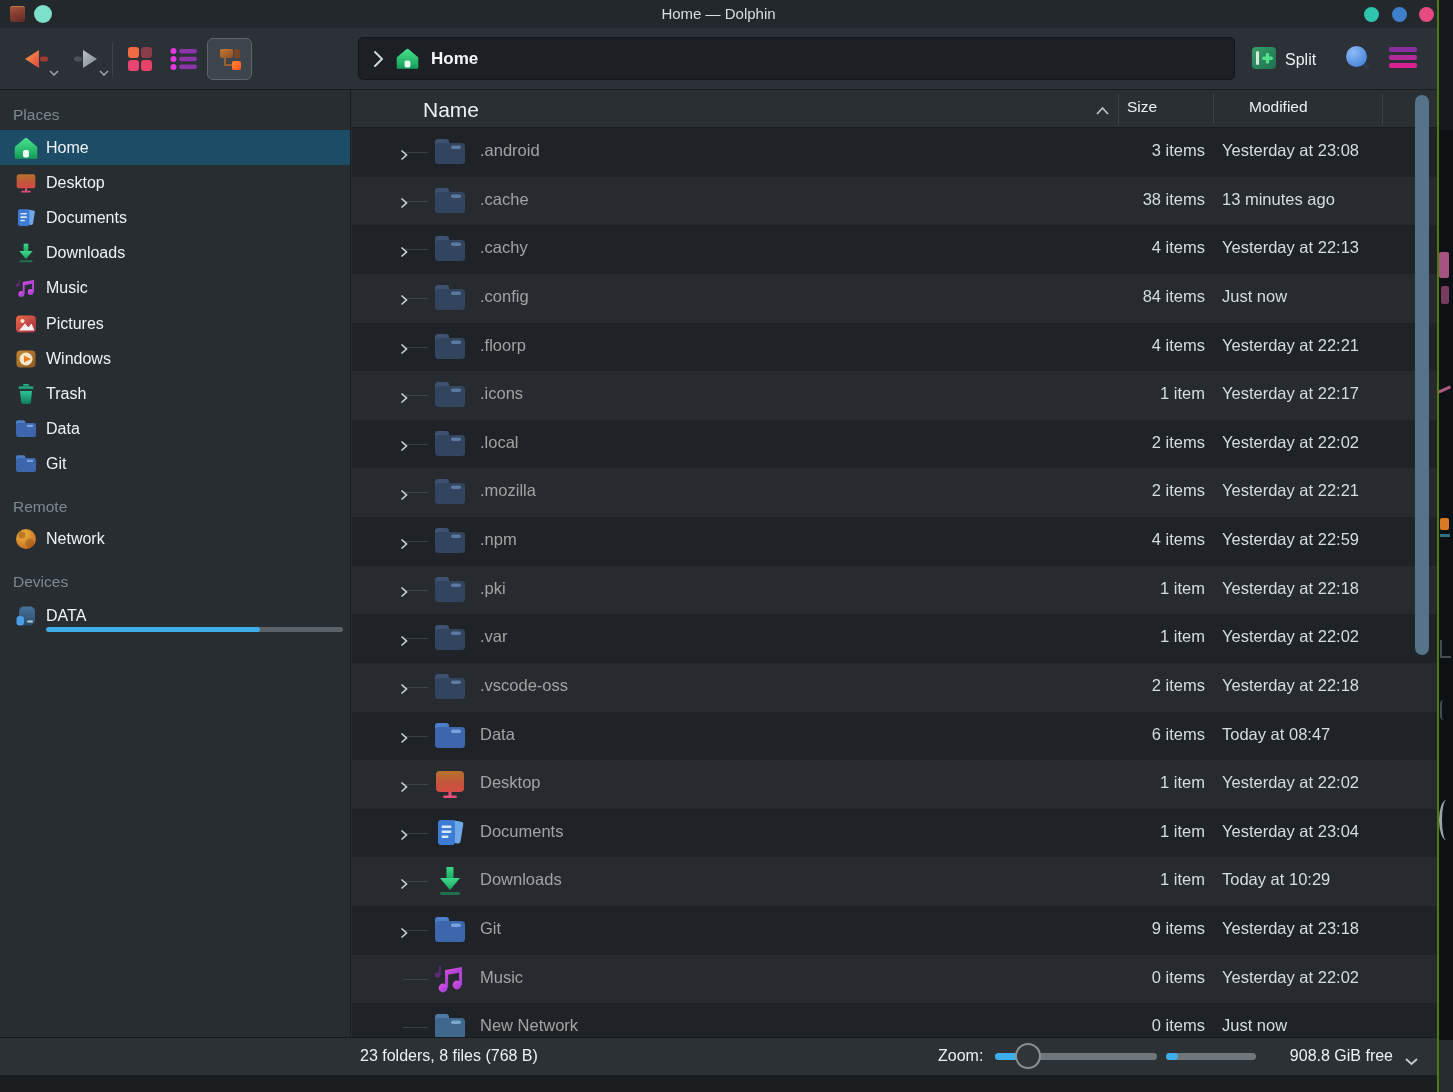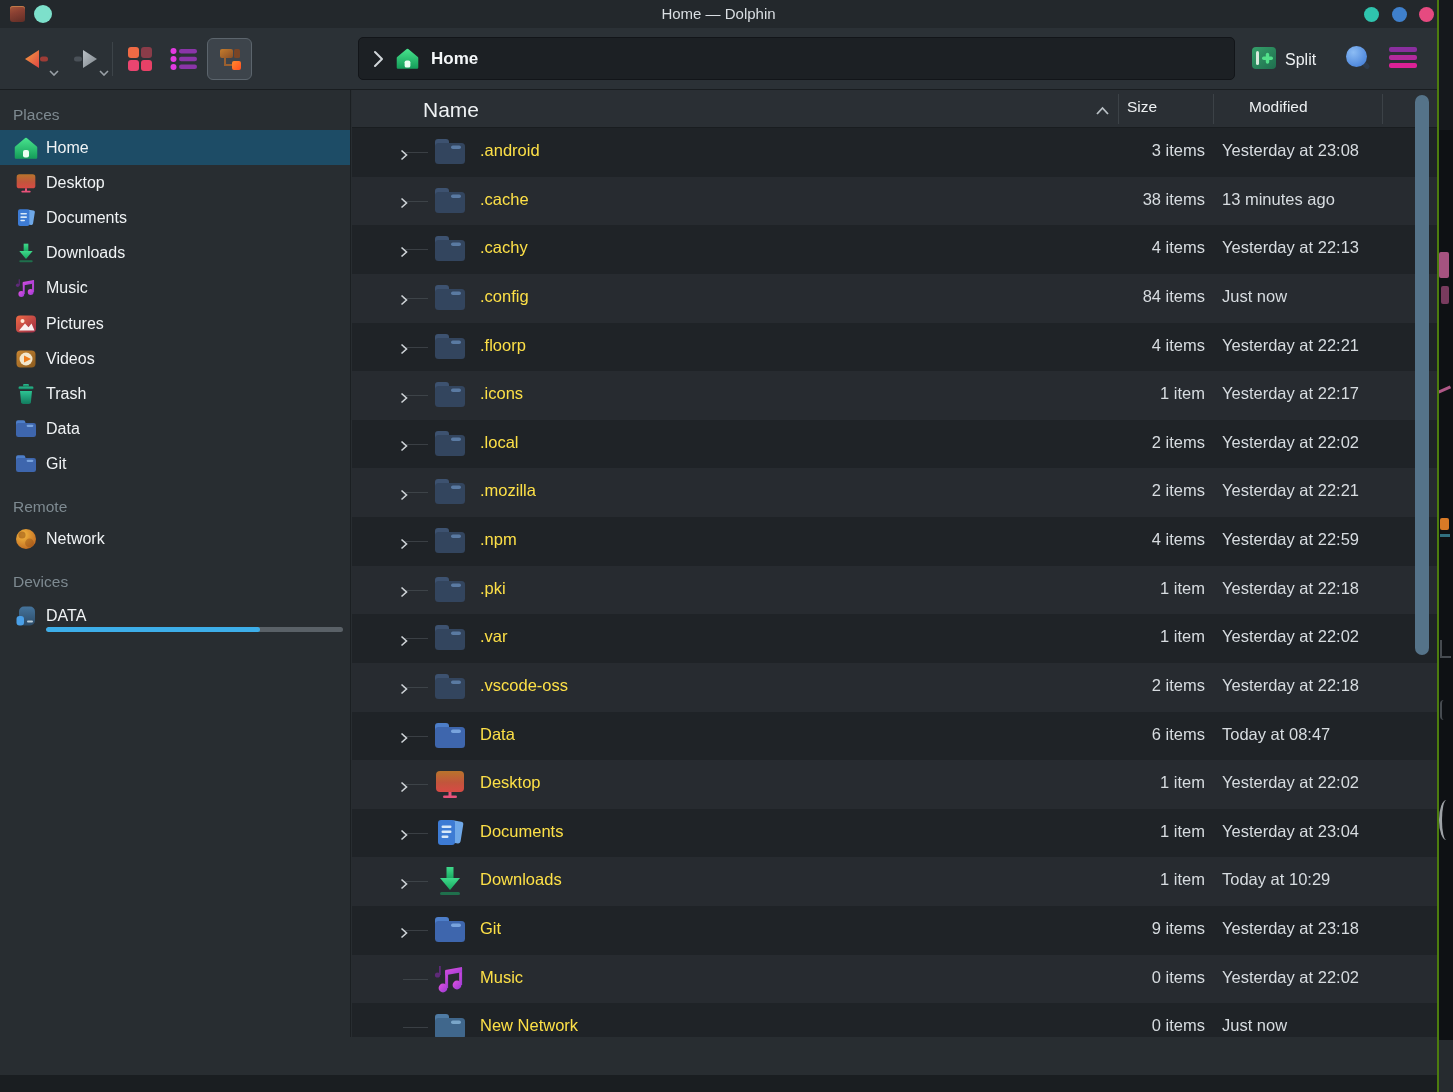--- a/index.html
+++ b/index.html
@@ -57,21 +57,21 @@
   .vhead .sortchev{position:absolute;left:743px;top:12px;}
   .vhead .hdiv{position:absolute;top:4px;width:1px;height:30px;background:#3c4247;}
   .rows{position:absolute;left:0;top:38px;width:1085px;height:909px;overflow:hidden;}
   .tree-rail{position:absolute;left:51px;top:0;width:1px;height:924px;background:#50575d;opacity:.55;}
   .frow{position:relative;width:1085px;height:48.63px;}
   .frow.dark{background:#1f2327;}
   .frow.light{background:#272b30;}
   .frow .stub{position:absolute;left:51px;top:24px;width:25px;height:1px;background:#50575d;opacity:.55;}
   .frow .exp{position:absolute;left:46px;top:18.5px;}
   .frow .ficon{position:absolute;left:80px;top:6px;width:36px;height:36px;display:flex;}
-  .frow .fname{position:absolute;left:128px;top:13px;color:#fde047;font-size:16.5px;white-space:nowrap;}
+  .frow .fname{position:absolute;left:128px;top:13px;color:#a3a3a3;font-size:16.5px;white-space:nowrap;}
   .frow .fsize{position:absolute;right:232px;top:13px;color:#d7dce0;font-size:16.5px;}
   .frow .fmod{position:absolute;left:870px;top:13px;color:#d7dce0;font-size:16.5px;white-space:nowrap;}
   .sthumb{position:absolute;left:1063px;top:5px;width:14px;height:560px;border-radius:7px;background:#557389;}
   
   .statusbar{position:absolute;left:0;top:1037px;width:1437px;height:38px;background:#2c3136;border-top:1px solid #161a1d;box-sizing:border-box;}
   .sb-sum{position:absolute;left:360px;top:9px;color:#eef1f3;font-size:16px;}
   .sb-zoomlab{position:absolute;left:938px;top:9px;color:#eef1f3;font-size:16px;}
   .sb-track{position:absolute;left:995px;top:15px;width:162px;height:7px;border-radius:3.5px;background:#70777c;}
   .sb-track i{position:absolute;left:0;top:0;height:7px;border-radius:3.5px;background:#3daee9;}
   .sb-knob{position:absolute;left:1015px;top:5px;width:26px;height:26px;border-radius:50%;background:#30353a;border:2px solid #8a9196;box-sizing:border-box;}
@@ -354,21 +354,21 @@
                   <linearGradient id="gVid" x1="0" y1="0" x2="1" y2="1">
       <stop offset="0" stop-color="#c98632"></stop>
                     <stop offset="1" stop-color="#8a5a1e"></stop>
                   </linearGradient>
                 </defs>
     <rect x="2.5" y="3.5" width="19" height="17" rx="4" fill="url(#gVid)"></rect>
     <circle cx="12" cy="12" r="6.5" fill="#f2e6cc"></circle>
     <polygon points="10,8.5 17,12 10,15.5" fill="#ef7d1d"></polygon>
               </svg>
             </span>
-            <span class="side-label">Videos</span>
+            <span class="side-label">Windows</span>
           </div>
           <div class="side-item">
             <span class="icon">
               <svg width="24" height="24" viewBox="0 0 24 24">
     <defs>
                   <linearGradient id="gTr" x1="0" y1="0" x2="0" y2="1">
       <stop offset="0" stop-color="#2cc493"></stop>
                     <stop offset="1" stop-color="#127a5e"></stop>
                   </linearGradient>
                 </defs>
@@ -791,15 +791,32 @@
               </span>
               <span class="fname">New Network</span>
               <span class="fsize">0 items</span>
               <span class="fmod">Just now</span>
             </div>
           </div>
         <div class="sthumb"></div>
       </div>
     </div>
 
+    <div class="statusbar">
+      <span class="sb-sum">23 folders, 8 files (768 B)</span>
+      <span class="sb-zoomlab">Zoom:</span>
+      <span class="sb-track">
+          <i style="width:33px;"></i>
+        </span>
+      <span class="sb-knob"></span>
+      <span class="sb-free-bar">
+          <i style="width:12px;"></i>
+        </span>
+      <span class="sb-free">908.8 GiB free</span>
+      <span class="sb-chev">
+        <svg width="15" height="9" viewBox="0 0 15 9">
+            <polyline points="2,2 7.5,7 13,2" fill="none" stroke="#c5cbd0" stroke-width="1.8"></polyline>
+          </svg>
+      </span>
+    </div>
     <div class="bottom-strip"></div>
   </div>
 </div>
 
 </body></html>

